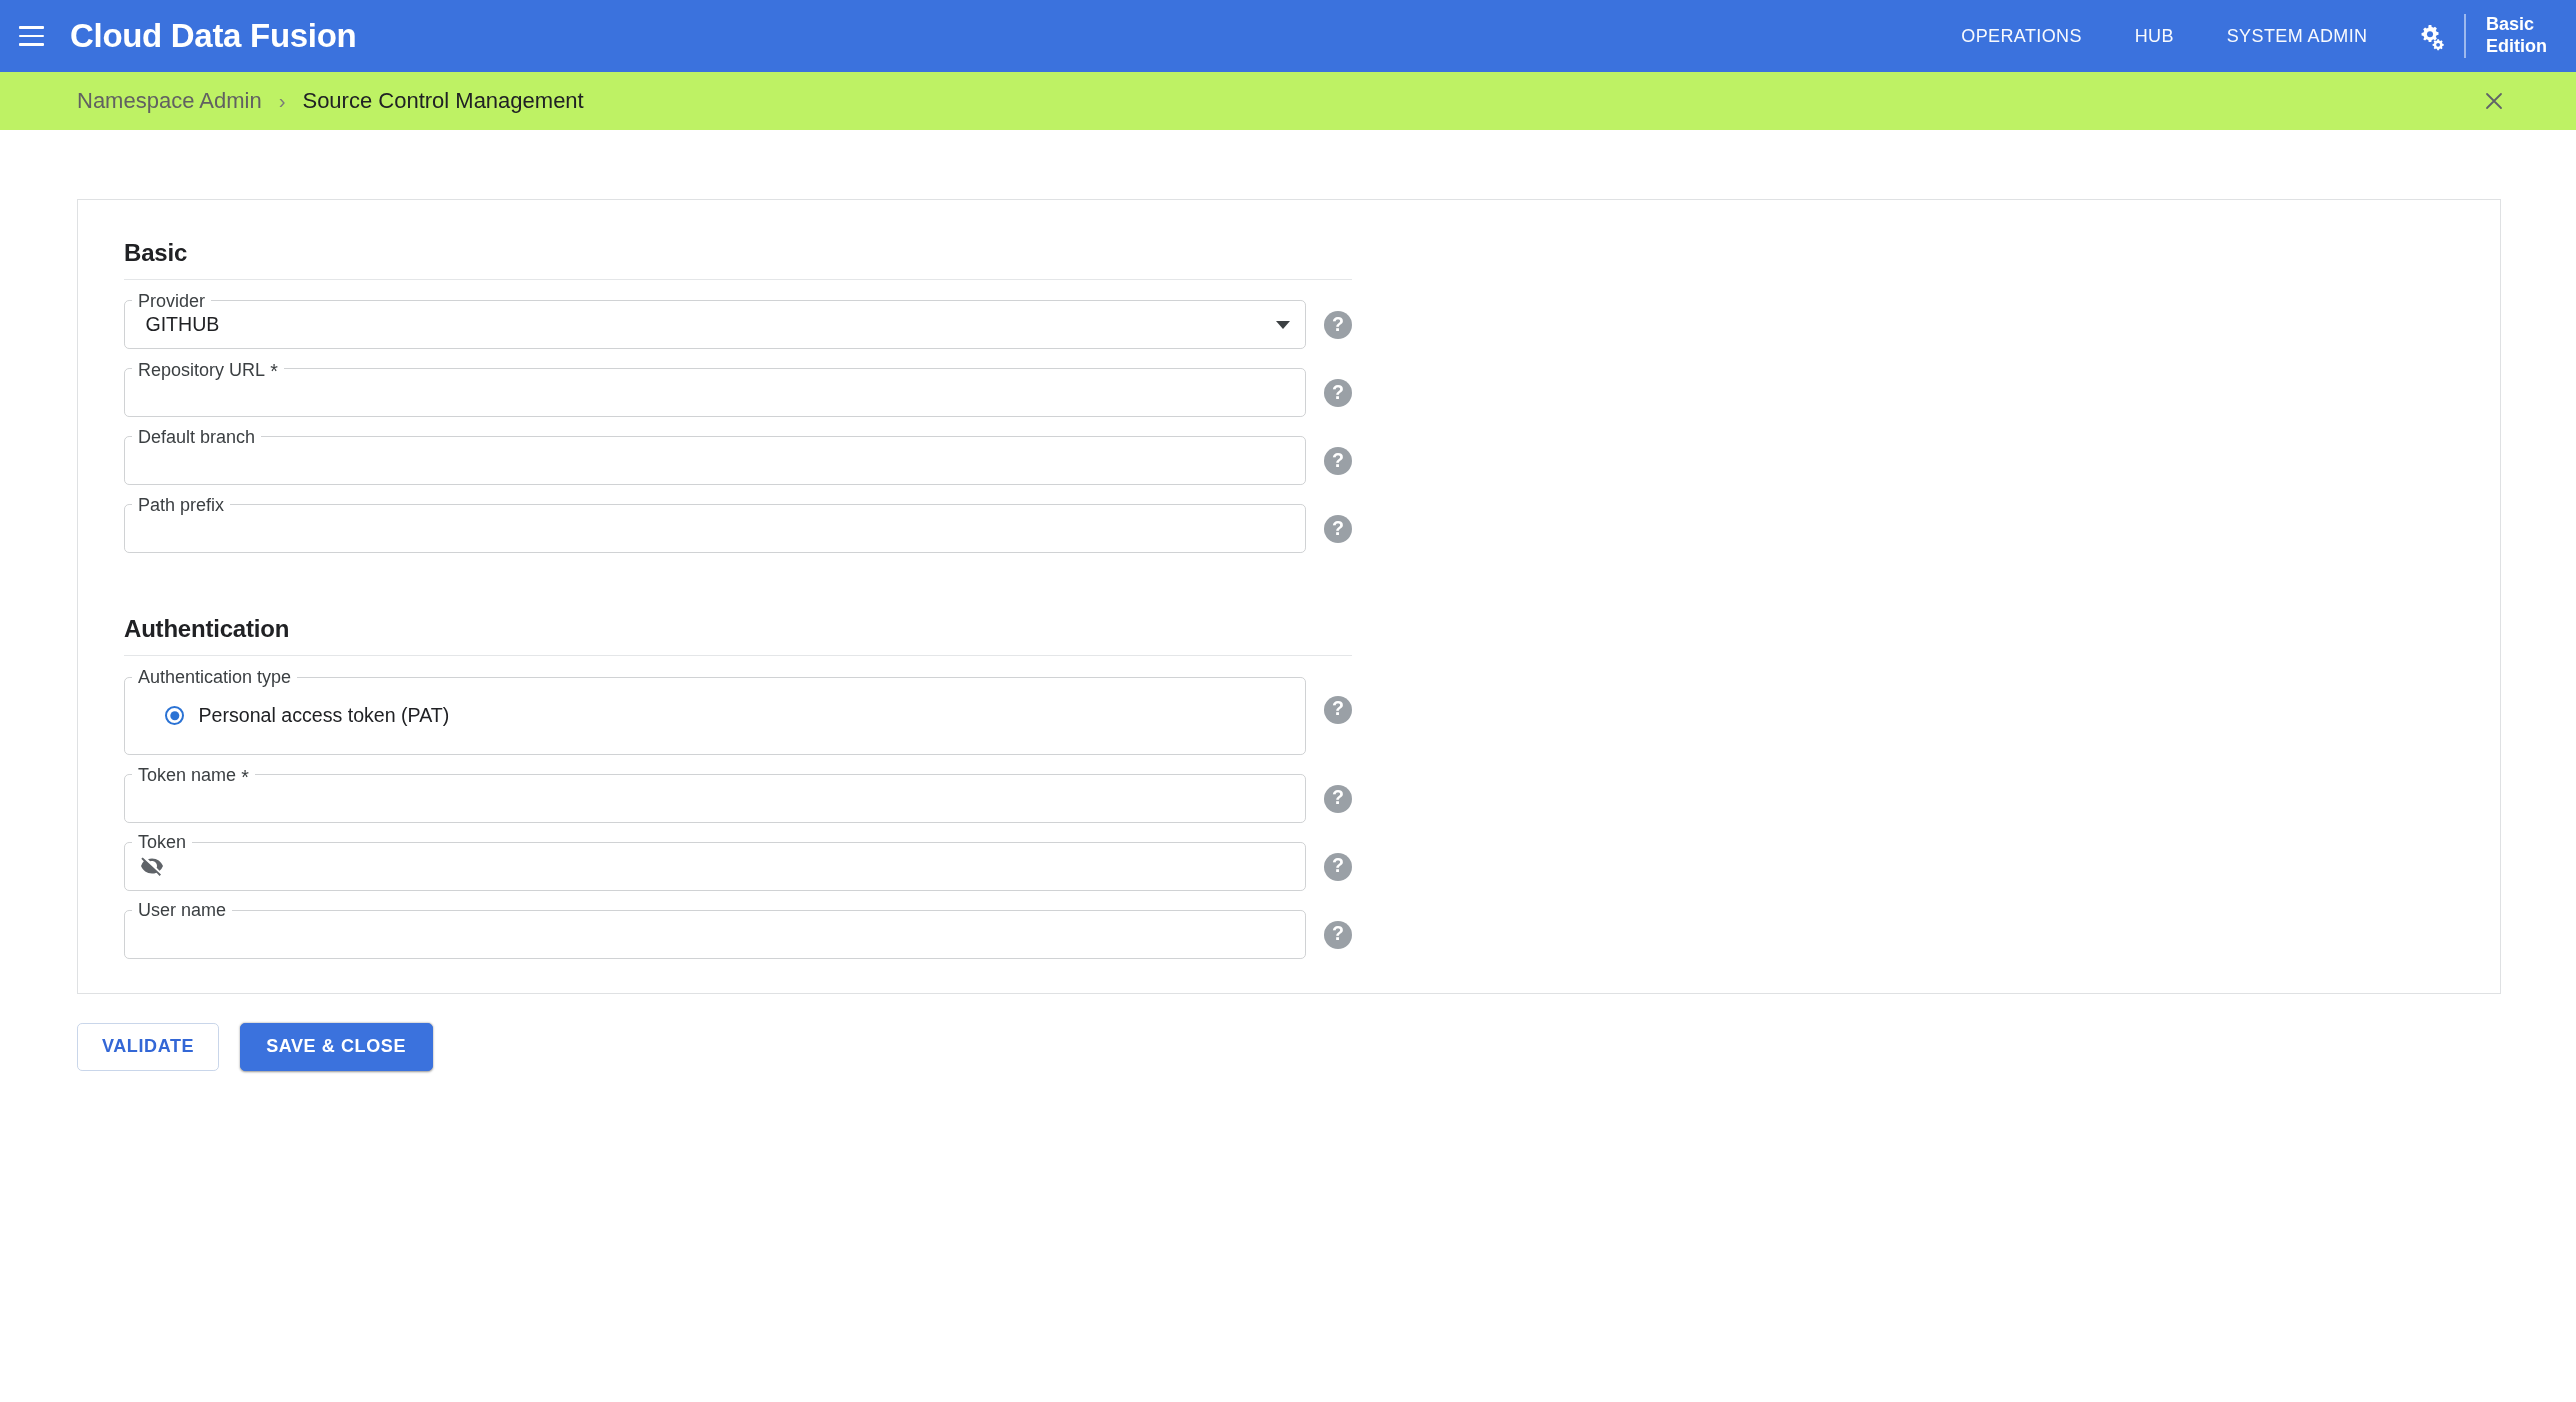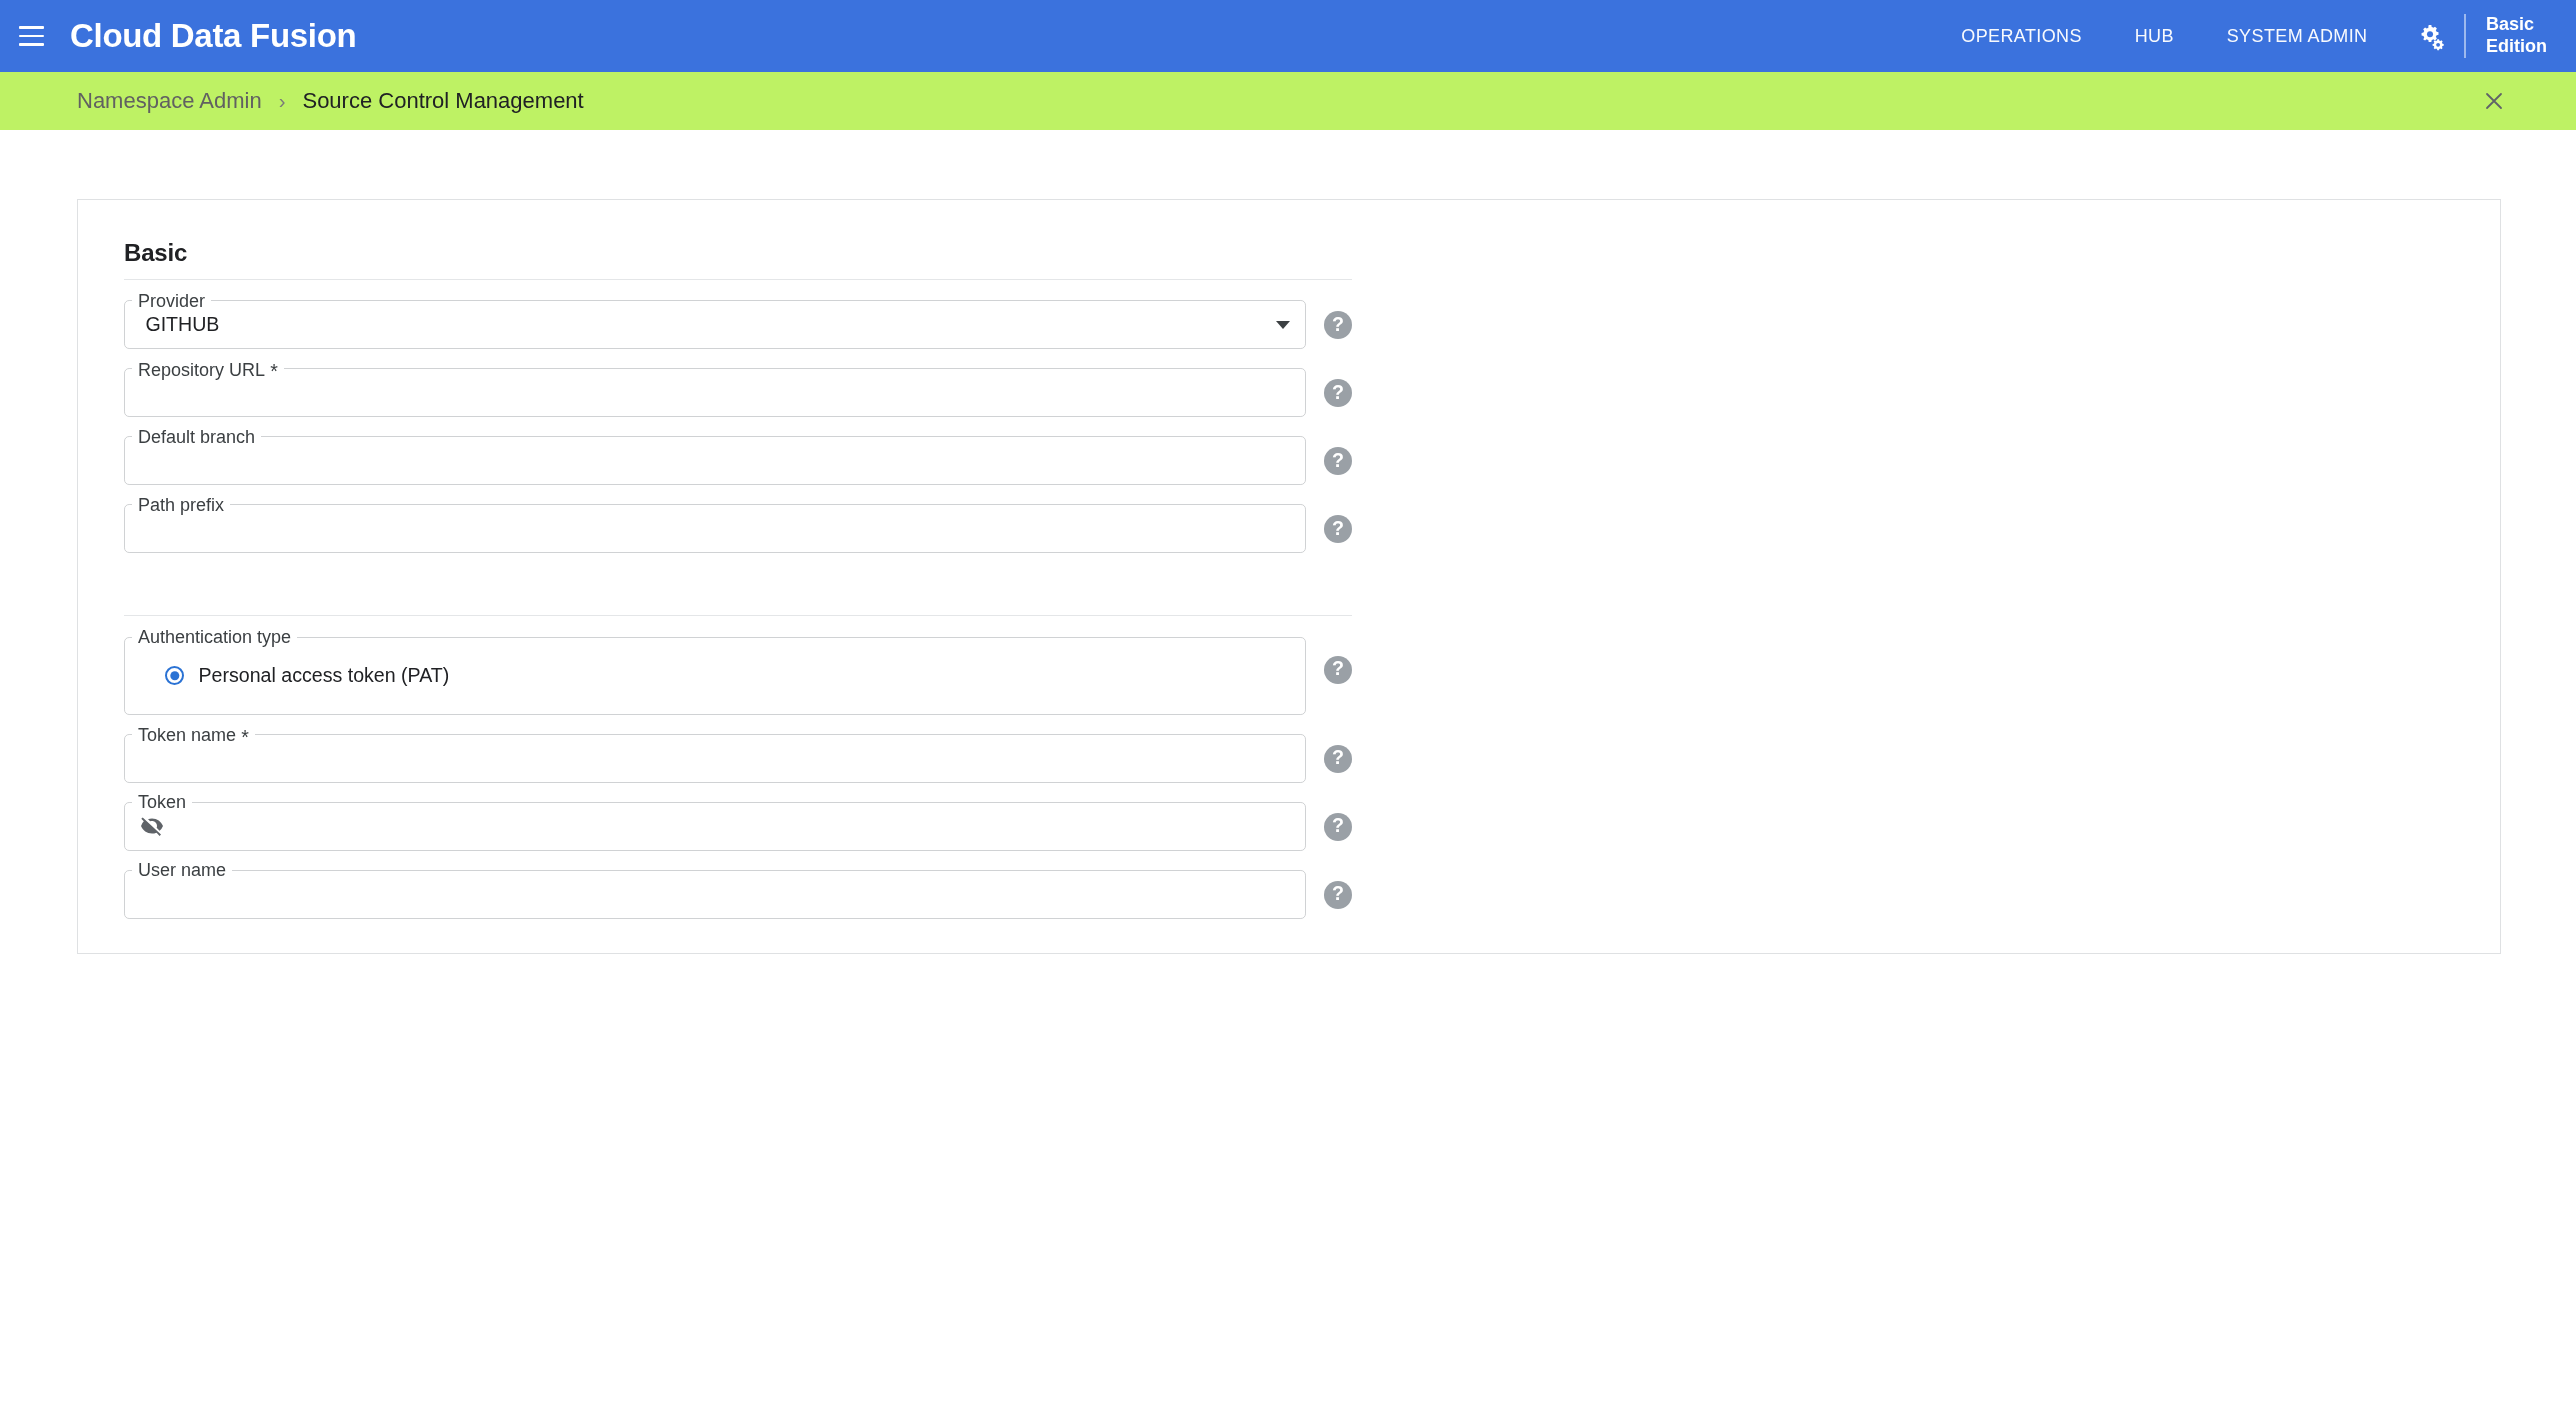--- a/index.html
+++ b/index.html
@@ -388,20 +388,21 @@
     <div class="field-row">
       <div class="field">
         <span class="field-legend">Path prefix</span>
         <input class="field-input" type="text" value="" style="">
       </div>
       <div class="help-icon">?</div>
     </div>
 
     <div class="section-gap"></div>
 
+    <div class="section-title">Authentication</div>
     <div class="section-rule"></div>
 
     <div class="field-row tallrow">
       <div class="field tall">
         <span class="field-legend">Authentication type</span>
         <div class="radio-wrap">
           <span class="radio"></span>
           <span class="radio-label">Personal access token (PAT)</span>
         </div>
       </div>
@@ -435,15 +436,19 @@
     <div class="field-row" style="margin-bottom:0;margin-top:14px;">
       <div class="field">
         <span class="field-legend">User name</span>
         <input class="field-input" type="text" value="" style="">
       </div>
       <div class="help-icon">?</div>
     </div>
 
   </div>
 
+  <div class="actions">
+    <button class="btn btn-outline">VALIDATE</button>
+    <button class="btn btn-primary">SAVE &amp; CLOSE</button>
+  </div>
 
 </div>
 
 
 </body></html>

